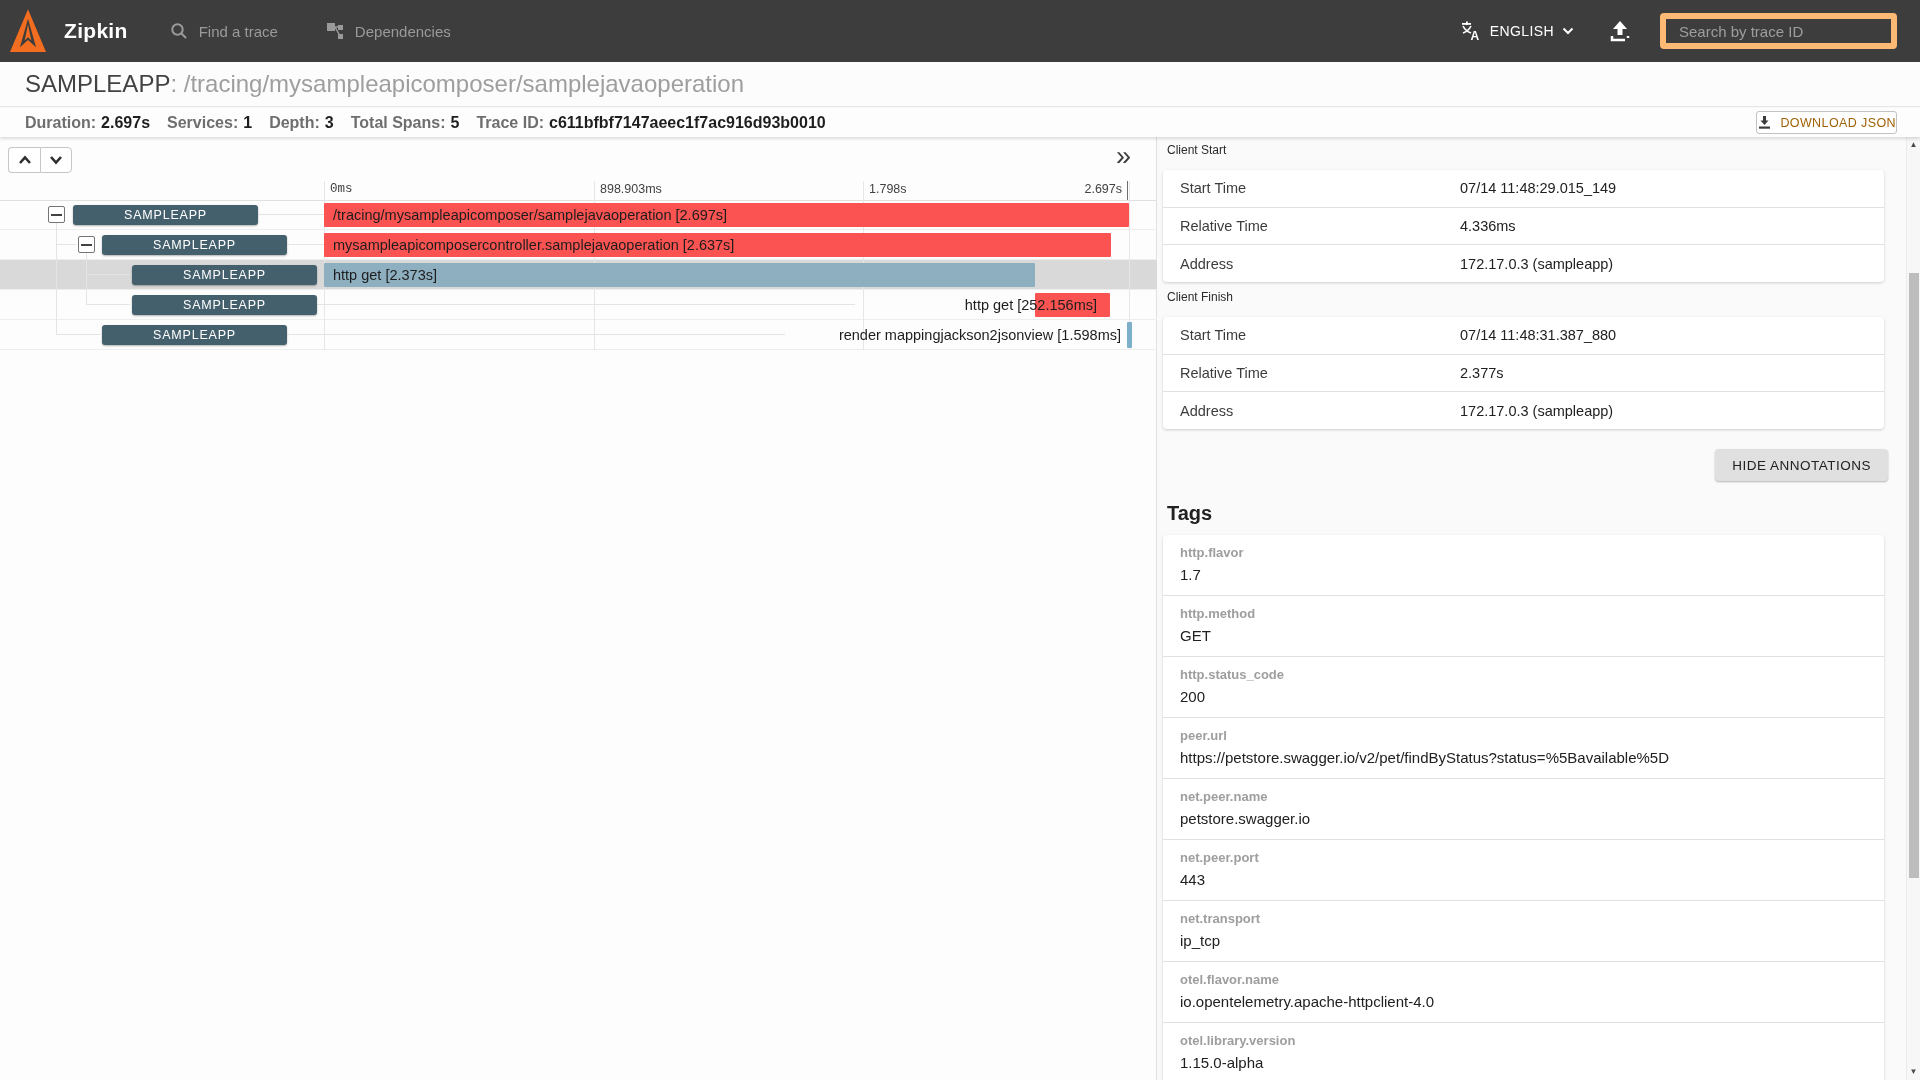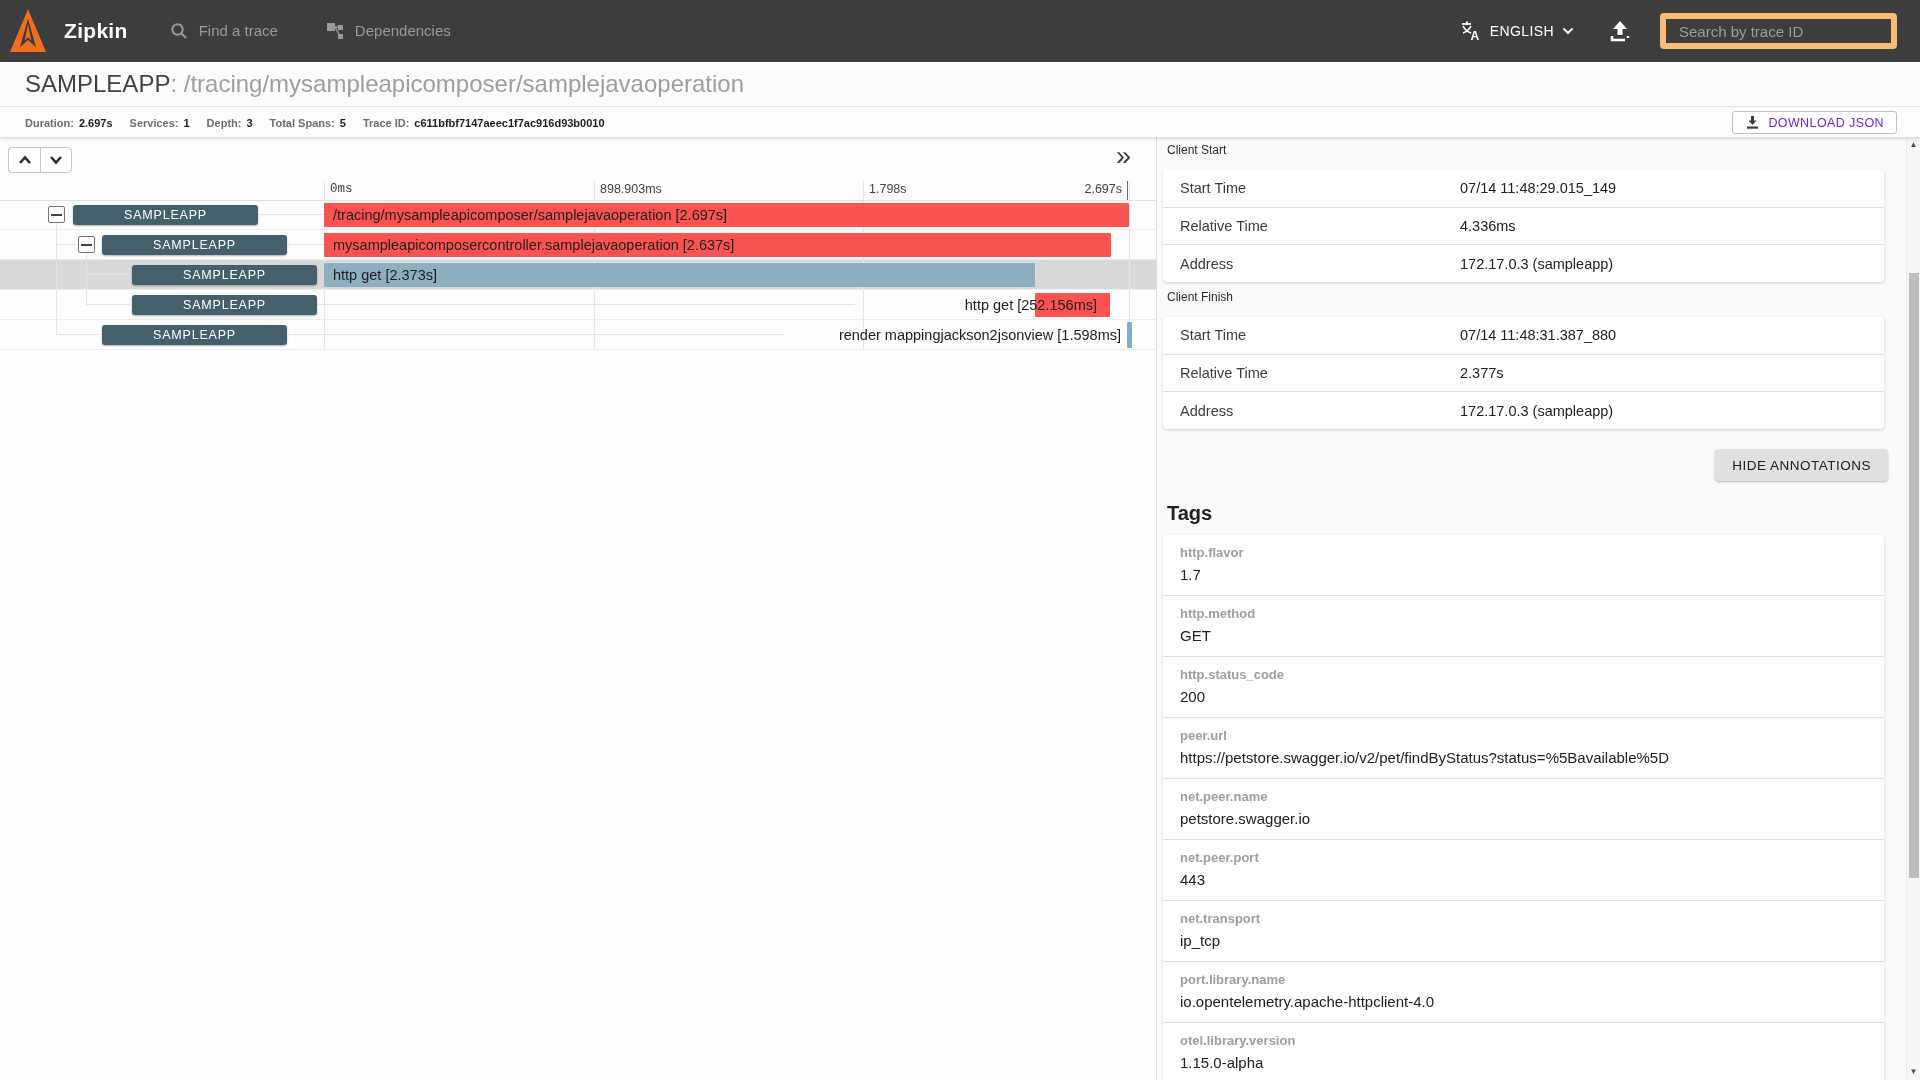--- a/index.html
+++ b/index.html
@@ -3,40 +3,40 @@
 <meta charset="utf-8">
 <style>
   * { margin:0; padding:0; box-sizing:border-box; }
   body { background:#d7d7d7; font-family:"Liberation Sans", sans-serif; }
   .app { position:relative; width:1920px; height:1080px; overflow:hidden; background:#fafafa; }
 
   
   .navbar { position:absolute; top:0; left:0; width:1920px; height:62px; background:#3d3d3d; display:flex; align-items:center; }
   .logo { margin-left:9px; width:38px; height:46px; flex:none; }
   .brand { color:#ffffff; font-size:21px; font-weight:bold; margin-left:17px; letter-spacing:0.3px; }
-  .nav-item { display:flex; align-items:flex-start; gap:11px; color:#9a9a9a; font-size:15px; cursor:pointer; }
+  .nav-item { display:flex; align-items:center; gap:11px; color:#9a9a9a; font-size:15px; cursor:pointer; }
   .nav-item.find { margin-left:42px; }
   .nav-item.deps { margin-left:48px; }
   .nav-right { margin-left:auto; display:flex; align-items:center; margin-right:23px; }
   .lang { display:flex; align-items:center; gap:8px; color:#ffffff; font-size:14px; letter-spacing:0.4px; cursor:pointer; }
   .upload-btn { margin-left:34px; margin-right:28px; background:none; border:none; cursor:pointer; display:flex; }
   .search-box input { width:237px; height:36px; background:transparent; border:6px solid #fdba74; border-radius:4px; color:#fff; padding:3px 13px; font-size:15px; outline:none; }
   .search-box input::placeholder { color:#9e9e9e; }
 
   
   .trace-header { position:absolute; top:62px; left:0; width:1920px; height:45px; background:#fcfcfc; border-bottom:1px solid #e6e6e6; display:flex; align-items:center; padding-left:25px; font-size:24px; }
   .trace-header .svc { color:#424242; }
   .trace-header .op { color:#9e9e9e; }
 
   
   .meta-bar { position:absolute; top:108px; left:0; width:1920px; height:29px; background:#fdfdfd; display:flex; align-items:center; padding-left:25px; box-shadow:0 2px 3px rgba(0,0,0,0.13); z-index:6; }
-  .meta-item { font-size:11px; margin-right:17px; white-space:nowrap; }
+  .meta-item { font-size:16px; margin-right:17px; white-space:nowrap; }
   .meta-item .k { color:#6e6e6e; font-weight:bold; margin-right:5px; }
   .meta-item .v { color:#1e1e1e; font-weight:bold; }
-  .download-btn { position:absolute; right:23px; top:3px; height:23px; display:flex; align-items:center; gap:8px; background:#fff; border:1px solid #c2c2c2; border-radius:3px; padding:0 12px; font-size:12.5px; color:#6d28d9; letter-spacing:0.4px; cursor:pointer; font-family:inherit; }
+  .download-btn { position:absolute; right:23px; top:3px; height:23px; display:flex; align-items:center; gap:8px; background:#fff; border:1px solid #c2c2c2; border-radius:3px; padding:0 0; font-size:12.5px; color:#a16207; letter-spacing:0.4px; cursor:pointer; font-family:inherit; }
 
   
   .timeline { position:absolute; top:137px; left:0; width:1157px; height:943px; background:#fdfdfd; border-right:1px solid #e0e0e0; }
   .nav-btns { position:absolute; left:8px; top:10px; display:flex; }
   .nav-btns button { width:32px; height:26px; background:#fff; border:1px solid #c6c6c6; display:flex; align-items:center; justify-content:center; cursor:pointer; }
   .nav-btns button:first-child { border-radius:4px 0 0 4px; border-right:none; }
   .nav-btns button:last-child { border-radius:0 4px 4px 0; }
   .collapse-tl { position:absolute; left:1116px; top:6px; font-size:27px; color:#3c3c3c; background:none; border:none; cursor:pointer; line-height:1; font-family:inherit; }
 
   .tick { position:absolute; top:44px; height:19px; font-size:12.5px; color:#424242; line-height:16px; white-space:nowrap; }
@@ -292,21 +292,21 @@
       </div>
       <div class="tag-row">
         <div class="tl">net.peer.port</div>
         <div class="tv">443</div>
       </div>
       <div class="tag-row">
         <div class="tl">net.transport</div>
         <div class="tv">ip_tcp</div>
       </div>
       <div class="tag-row">
-        <div class="tl">port.library.name</div>
+        <div class="tl">otel.flavor.name</div>
         <div class="tv">io.opentelemetry.apache-httpclient-4.0</div>
       </div>
       <div class="tag-row">
         <div class="tl">otel.library.version</div>
         <div class="tv">1.15.0-alpha</div>
       </div>
     </div>
   </div>
 
   <div class="scrollbar">

